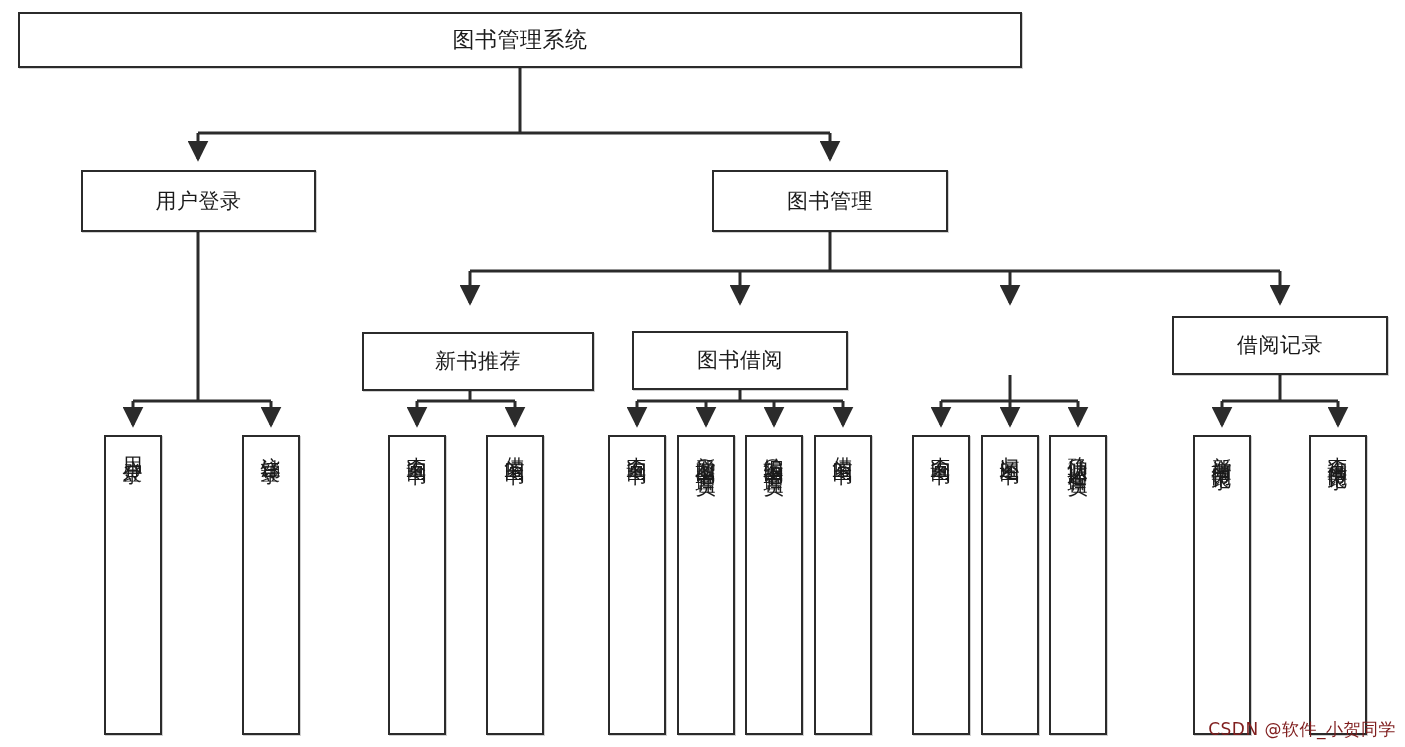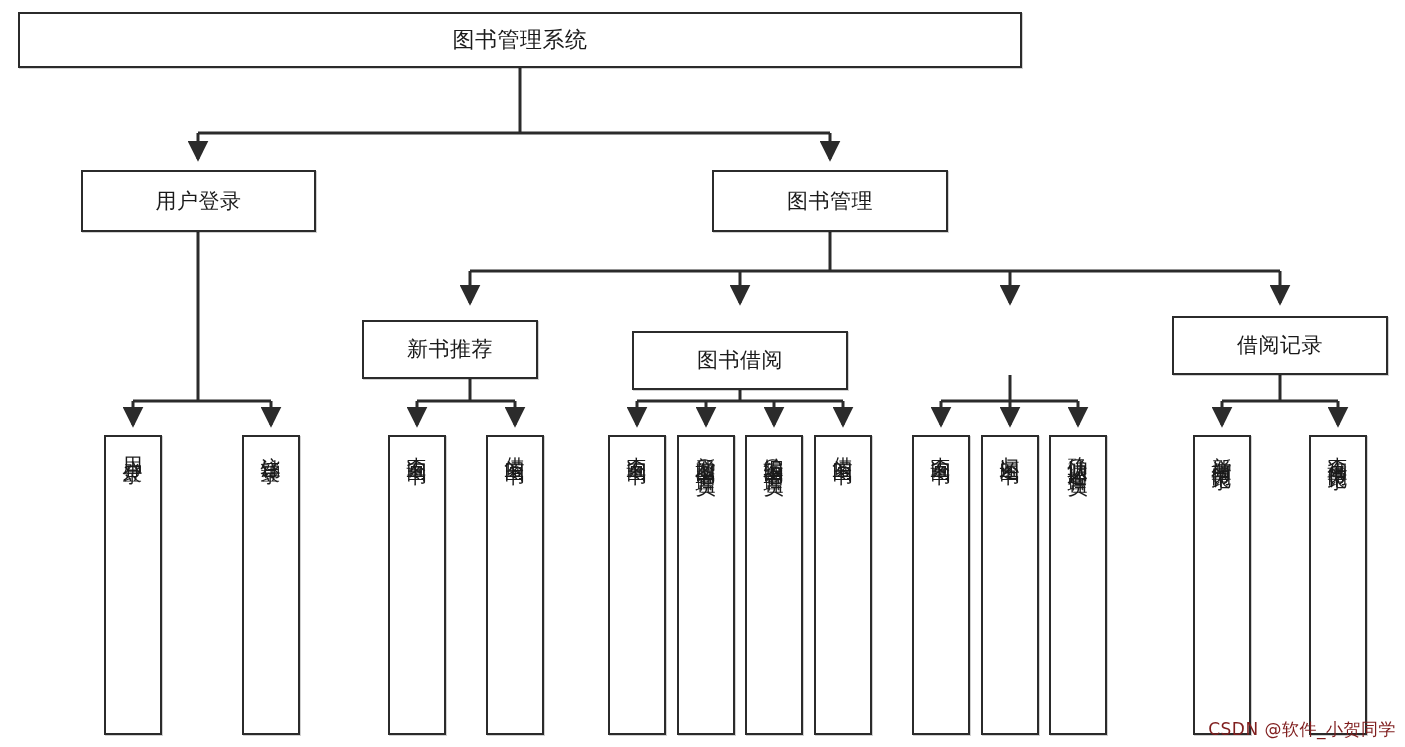--- a/index.html
+++ b/index.html
@@ -134,21 +134,21 @@
     <span class="lbl">图书管理系统</span>
   </div>
 
   <div class="node h" style="left:81px; top:170px; width:235px; height:62px;">
     <span class="lbl">用户登录</span>
   </div>
   <div class="node h" style="left:712px; top:170px; width:236px; height:62px;align-items:center;">
     <span class="lbl">图书管理</span>
   </div>
 
-  <div class="node h" style="left:362px; top:320px; width:176px; height:59px;">
+  <div class="node h" style="left:362px; top:332px; width:232px; height:59px;">
     <span class="lbl">新书推荐</span>
   </div>
   <div class="node h" style="left:632px; top:331px; width:216px; height:59px;">
     <span class="lbl">图书借阅</span>
   </div>
   <div class="node h" style="left:1172px; top:316px; width:216px; height:59px;">
     <span class="lbl">借阅记录</span>
   </div>
 
   <div class="node v" style="left:104px; top:435px; width:58px; height:300px;">

